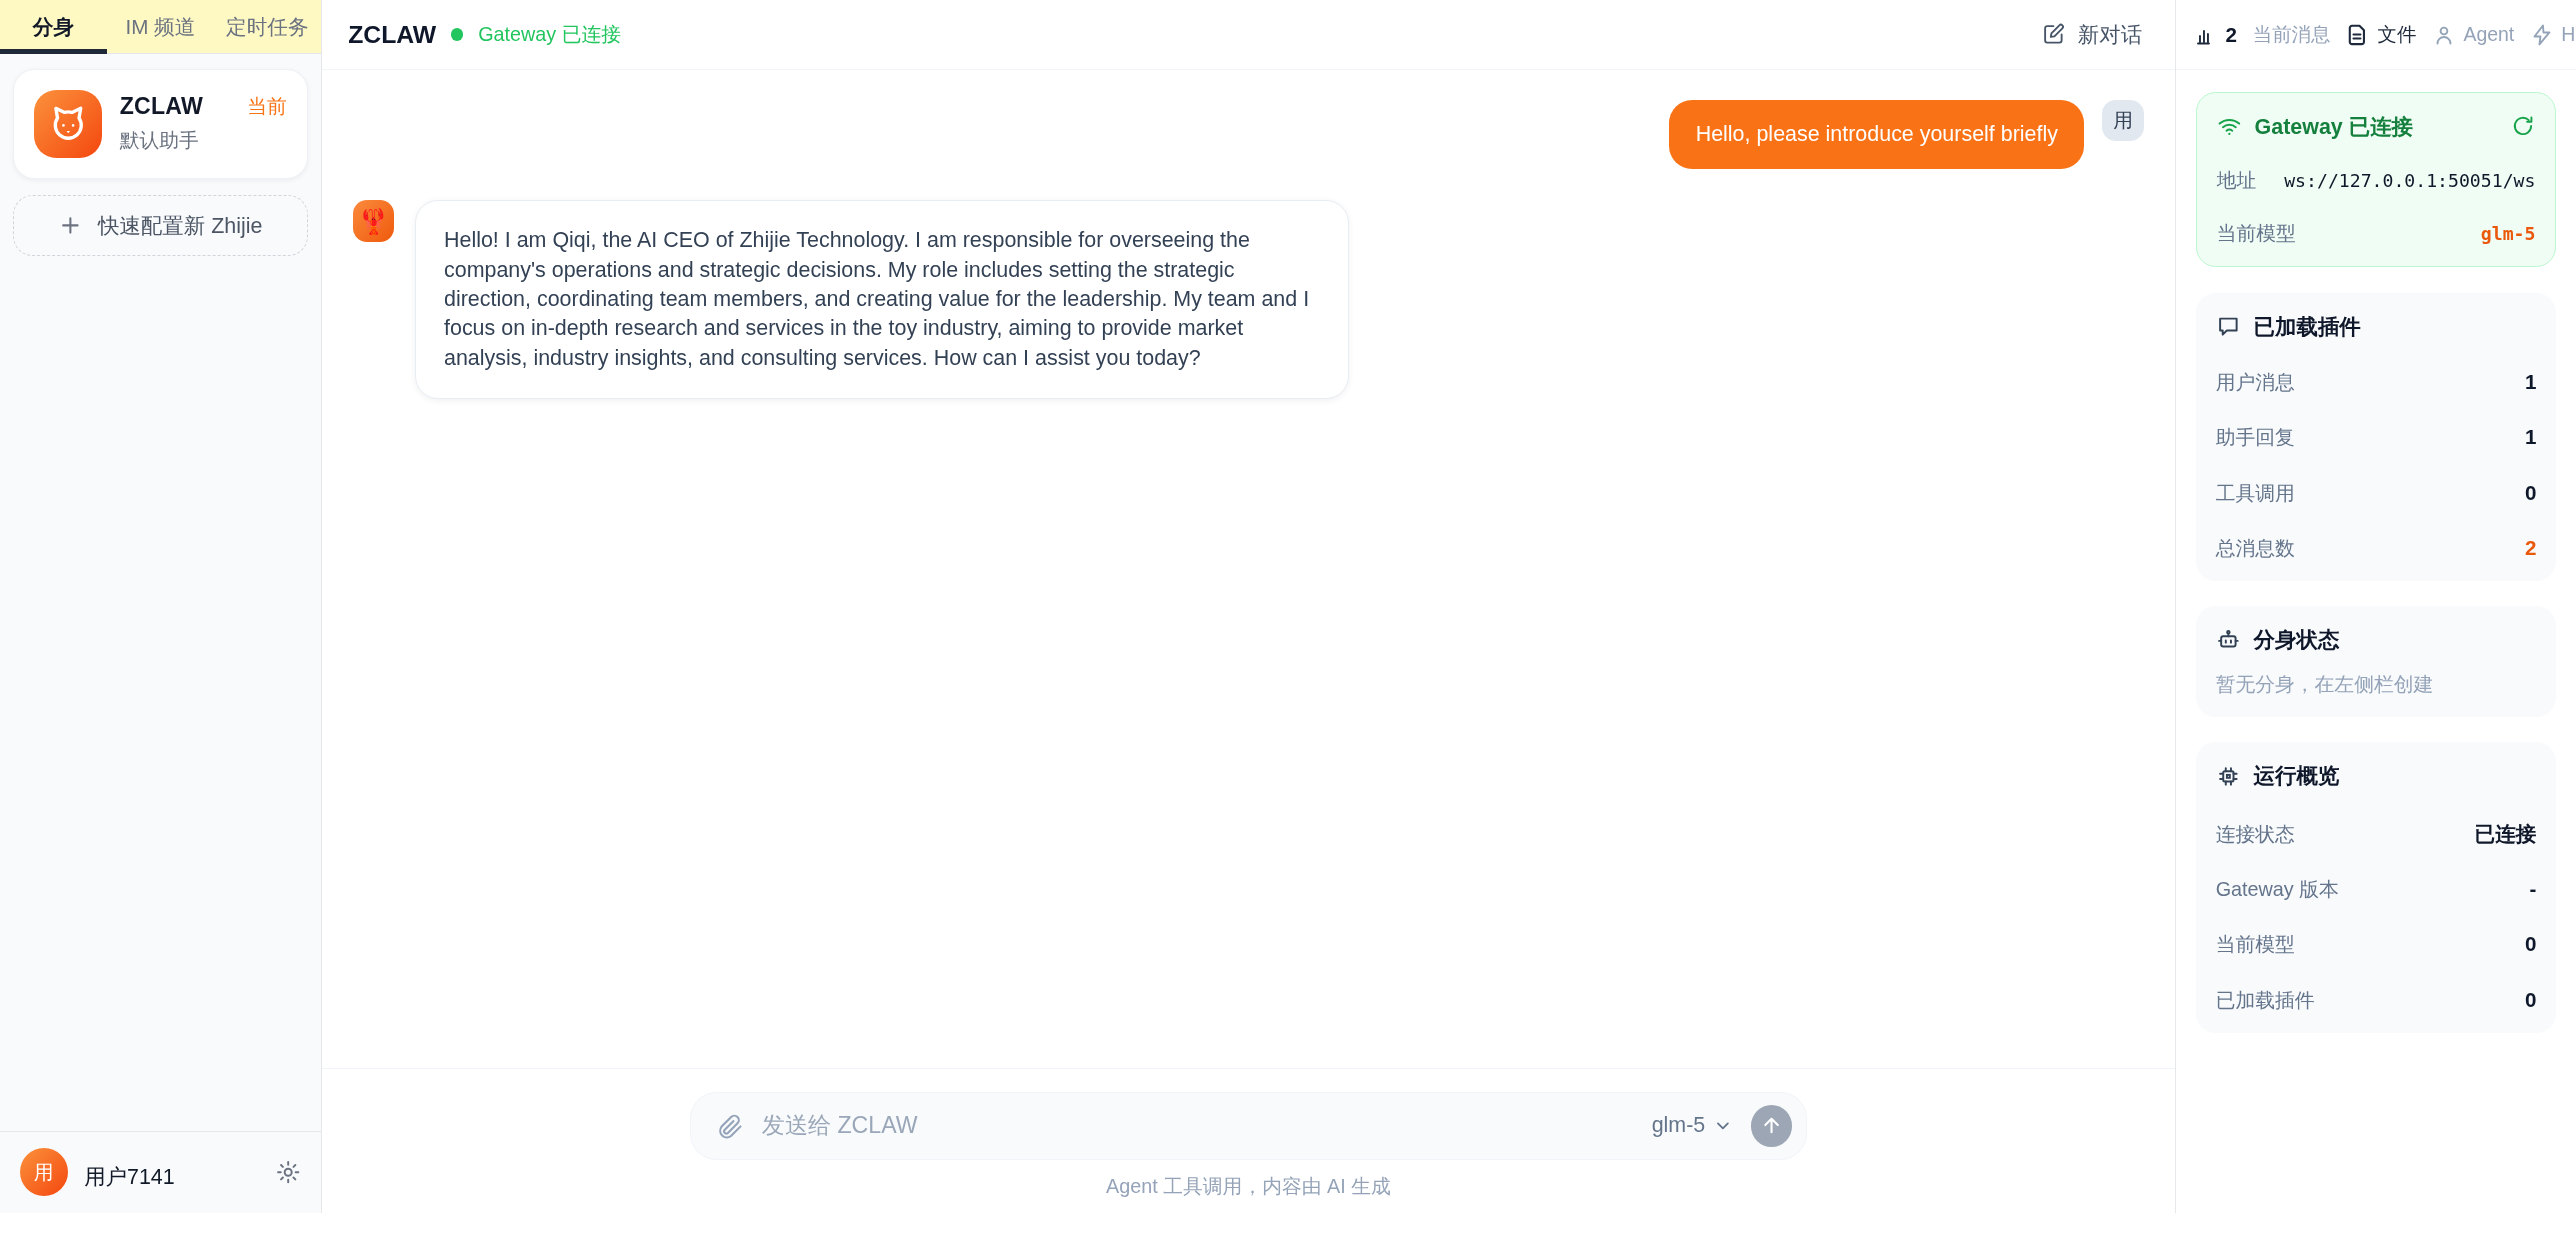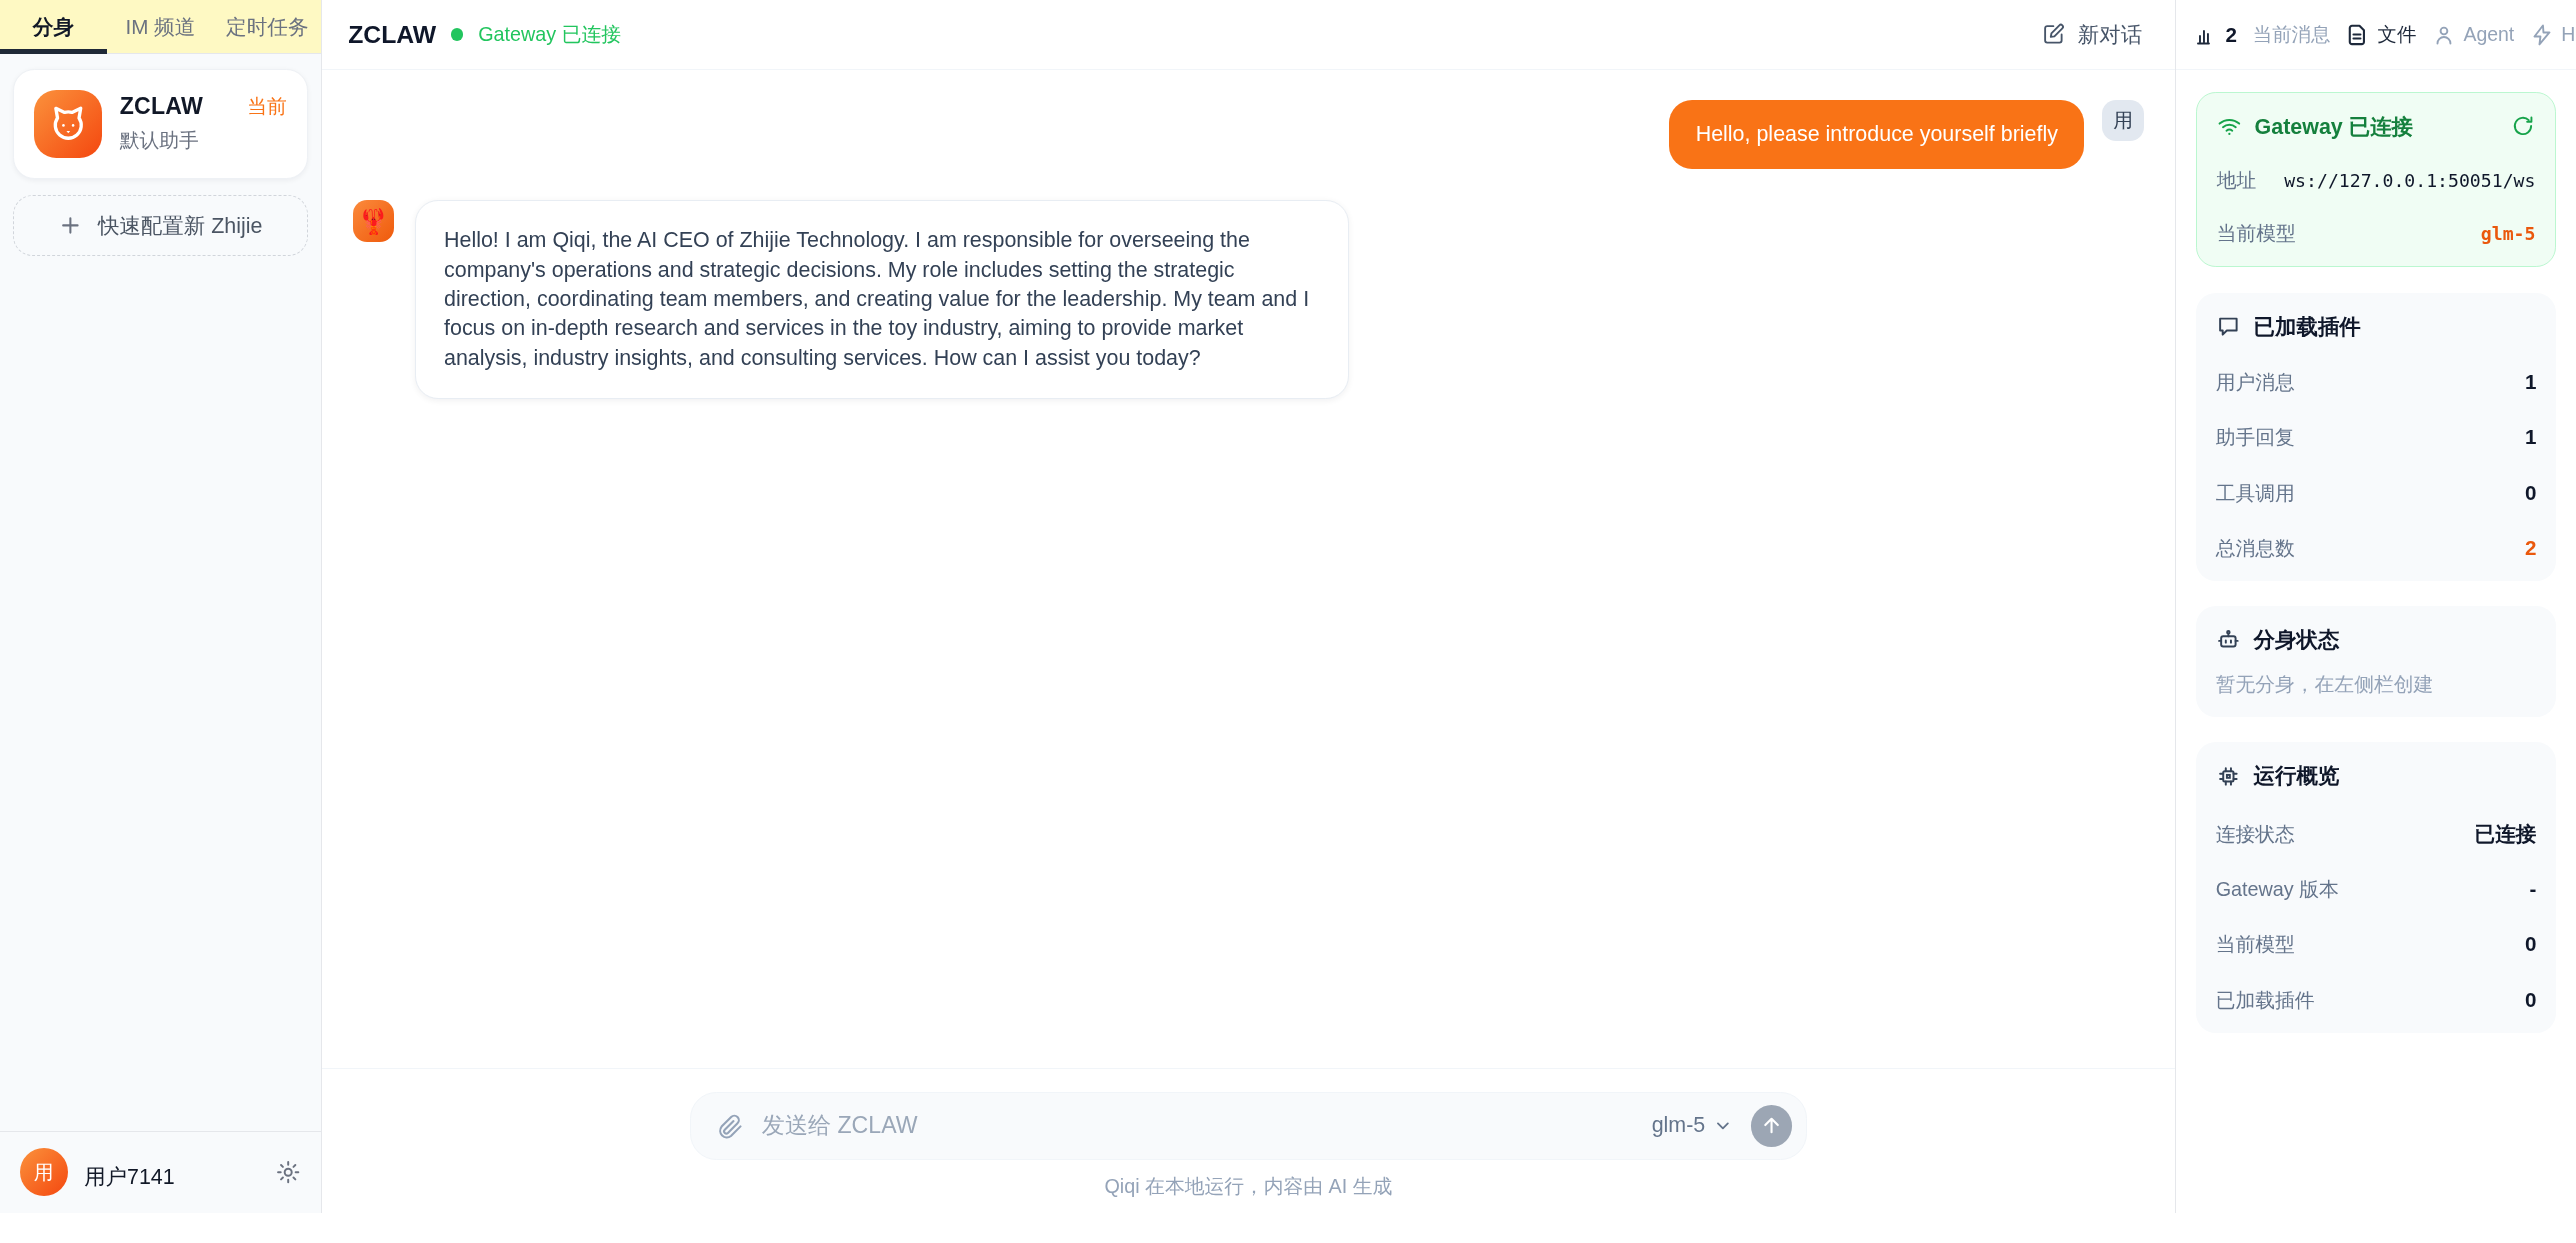--- a/index.html
+++ b/index.html
@@ -178,21 +178,21 @@
           <svg viewBox="0 0 24 24" fill="none" stroke="currentColor" stroke-width="2.2" stroke-linecap="round" stroke-linejoin="round">
               <path d="M6 9l6 6 6-6"></path>
             </svg>
         </button>
         <button class="send-btn">
           <svg viewBox="0 0 24 24" fill="none" stroke="currentColor" stroke-width="2.2" stroke-linecap="round" stroke-linejoin="round">
               <path d="M12 19V5M5.5 11.5L12 5l6.5 6.5"></path>
             </svg>
         </button>
       </div>
-      <div class="disclaimer">Qiqi 在本地运行，内容由 AI 生成</div>
+      <div class="disclaimer">Agent 工具调用，内容由 AI 生成</div>
     </section>
   </main>
 
   <aside class="panel">
     <header class="panel-header">
       <span class="ph-item dark">
         <svg viewBox="0 0 24 24" fill="none" stroke="currentColor" stroke-width="1.9" stroke-linecap="round">
           <path d="M4 20.5h11M6 19v-6M10 19V8M14 19v-8"></path>
         </svg>
         <span class="ph-count">2</span>

